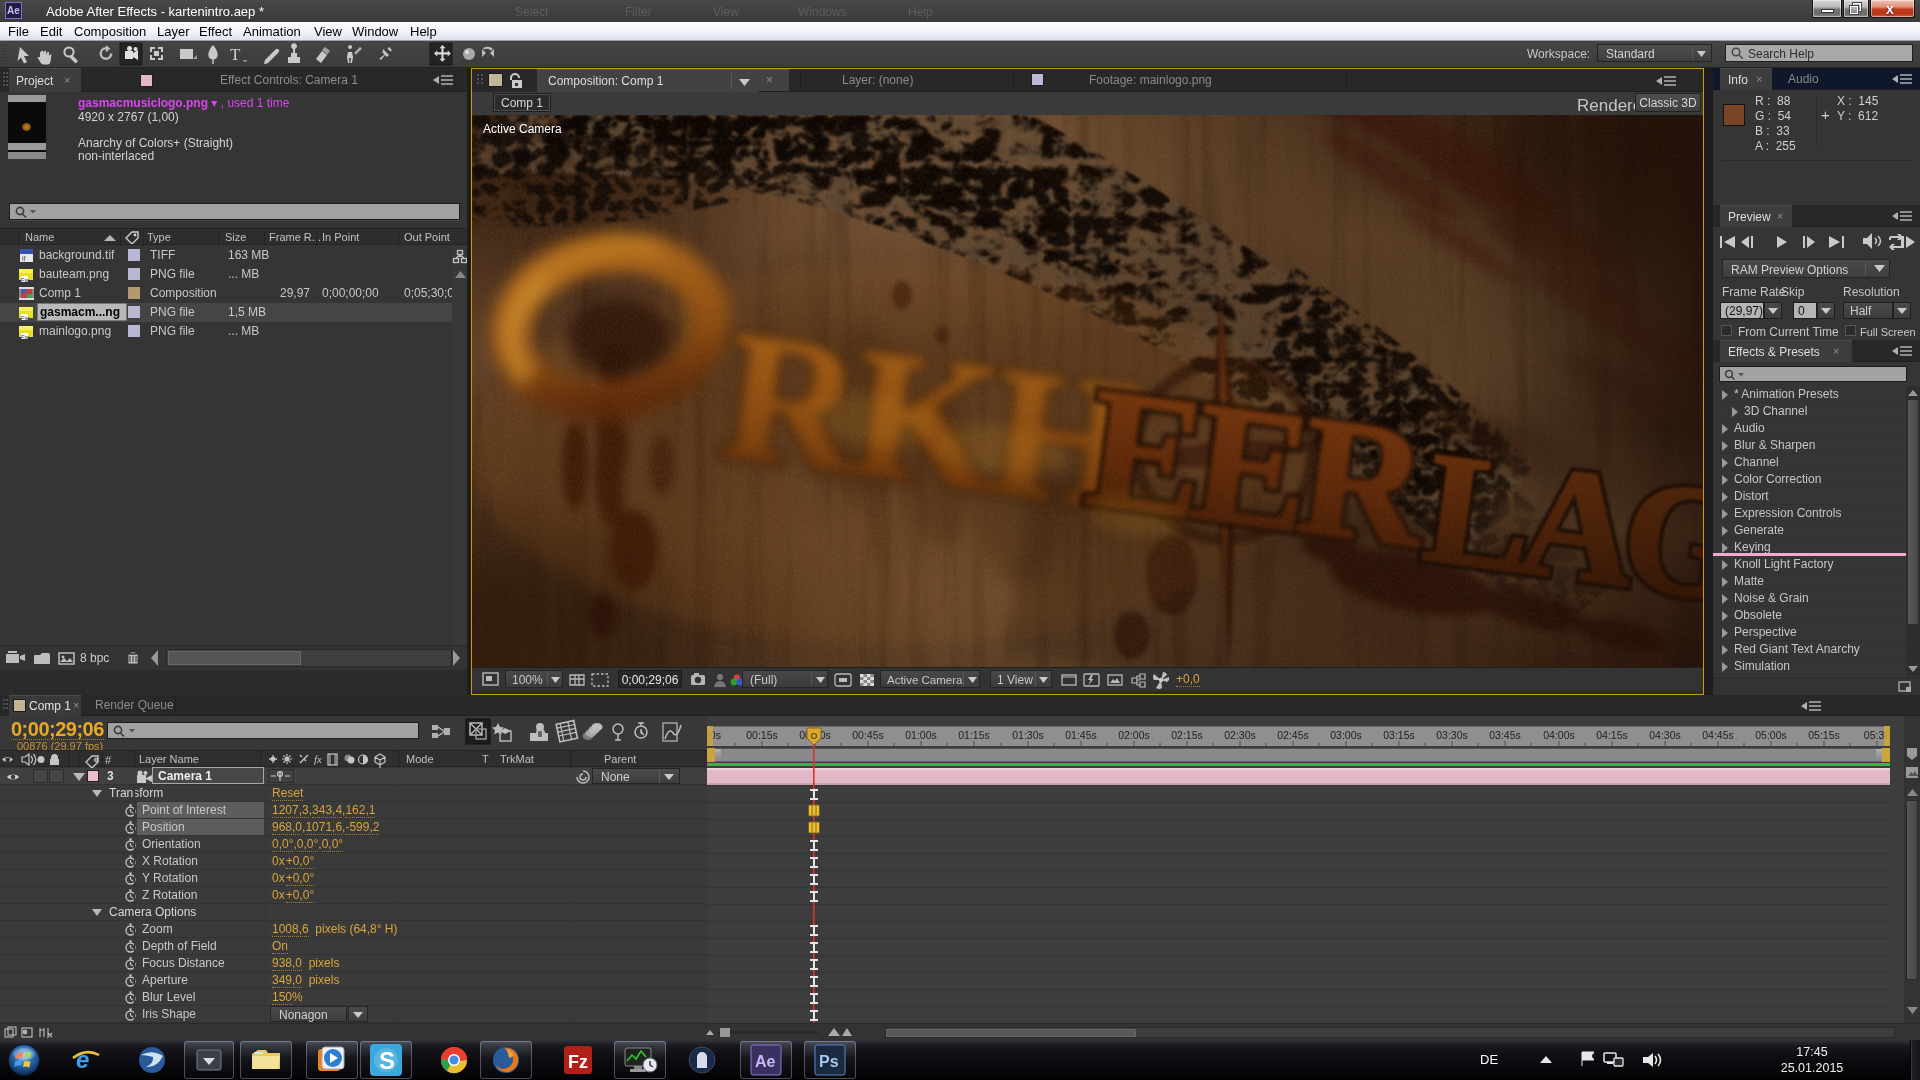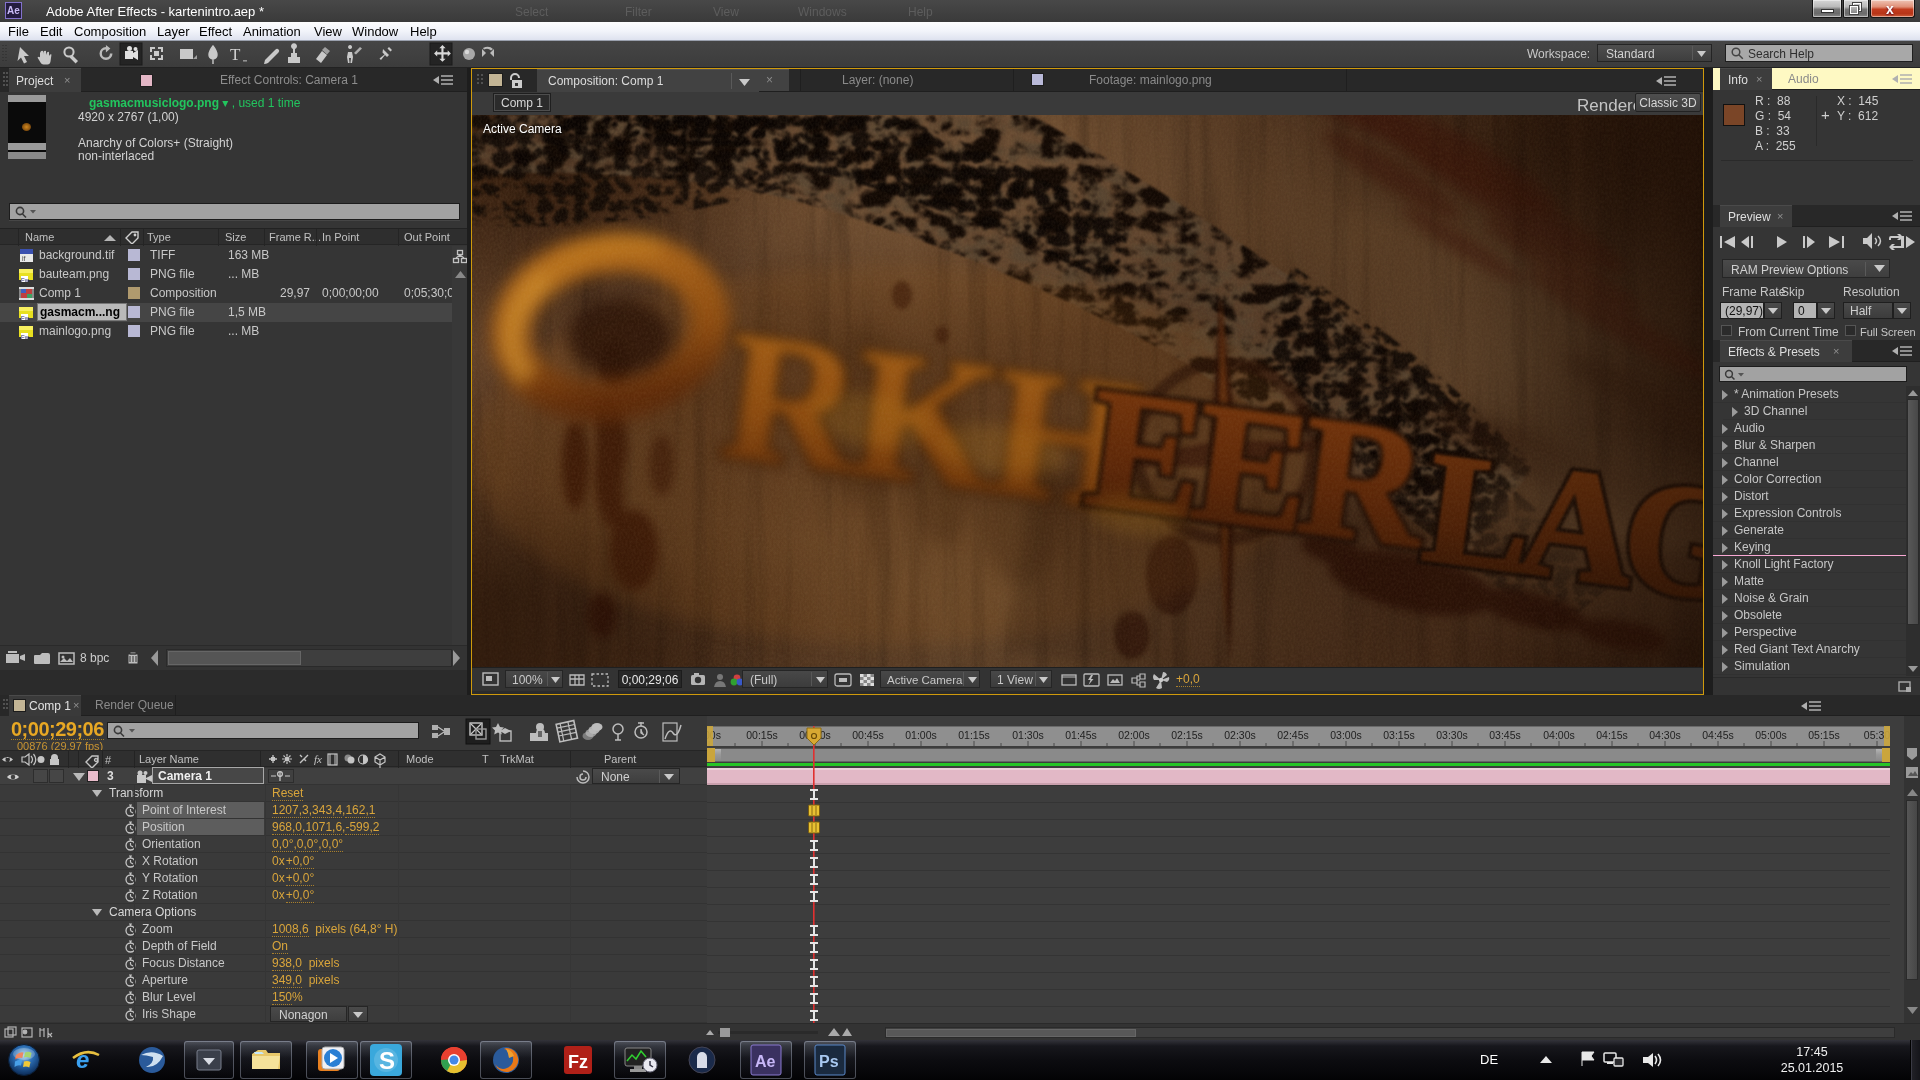--- a/index.html
+++ b/index.html
@@ -152,21 +152,21 @@
           </g>
         </svg>
   </div>
 
   <div style="position:absolute;left:8px;top:27px;width:38px;height:64px;background:#0a0a0a;">
     <div style="position:absolute;left:0;top:0;width:38px;height:7px;background:#9a9a9a;"></div>
     <div style="position:absolute;left:14px;top:28px;width:9px;height:8px;background:radial-gradient(#d08820,#5a3004);border-radius:50%;"></div>
     <div style="position:absolute;left:0;top:48px;width:38px;height:7px;background:#9a9a9a;"></div>
     <div style="position:absolute;left:0;top:57px;width:38px;height:7px;background:#8a8a8a;"></div>
   </div>
-  <div style="position:absolute;left:78px;top:28px;font-size:12px;color:#22c55e;margin-left:11px;"><b>gasmacmusiclogo.png</b> ▾ , used 1 time</div>
+  <div style="position:absolute;left:78px;top:28px;font-size:12px;color:#d946ef;"><b>gasmacmusiclogo.png</b> ▾ , used 1 time</div>
   <div style="position:absolute;left:78px;top:42px;font-size:12px;color:#d2d2d2;">4920 x 2767 (1,00)</div>
   <div style="position:absolute;left:78px;top:68px;font-size:12px;color:#d2d2d2;">Anarchy of Colors+ (Straight)</div>
   <div style="position:absolute;left:78px;top:81px;font-size:12px;color:#d2d2d2;">non-interlaced</div>
 
   <div style="position:absolute;left:9px;top:135px;width:451px;height:17px;background:#a2a2a2;border:1px solid #1c1c1c;box-shadow:0 1px 0 #464646;">
     <svg width="26" height="15" style="position:absolute;left:3px;top:1px;">
           <circle cx="7" cy="6" r="3.6" fill="none" stroke="#3a3a3a" stroke-width="1.6"></circle>
           <path d="M9.5 9l3.5 3.5" stroke="#3a3a3a" stroke-width="1.6"></path>
           <path d="M17 5l3 3.5 3-3.5z" fill="#555"></path>
         </svg>
@@ -630,21 +630,21 @@
             <circle cx="11" cy="10" r="2.2"></circle>
           </g>
         </svg>
     <span style="position:absolute;left:704px;top:4px;color:#d9a53b;border-bottom:1px dotted #a87f2c;">+0,0</span>
   </div>
   <div style="position:absolute;left:0;top:622px;width:1231px;height:3px;background:#2b2b2b;"></div>
 </div>
 <div class="abs" id="rightcol">
 
   <div style="position:absolute;left:0;top:0;width:207px;height:135px;background:#353535;">
-    <div style="position:absolute;left:0;top:0;width:207px;height:22px;background:#fef9c3;">
+    <div style="position:absolute;left:0;top:0;width:207px;height:22px;background:#0f172a;">
       <div style="position:absolute;left:7px;top:0;width:52px;height:22px;background:#3d3d3d;border-top:1px solid #4a4a4a;">
         <span style="position:absolute;left:8px;top:4px;font-size:12px;color:#dedede;">Info</span>
         <span style="position:absolute;left:36px;top:4px;font-size:11px;color:#909090;">×</span>
       </div>
       <span style="position:absolute;left:75px;top:4px;font-size:12px;color:#8a8a8a;">Audio</span>
       <div style="position:absolute;left:59px;top:21px;width:148px;height:1px;background:#1f1f1f;"></div>
       <svg width="22" height="14" style="position:absolute;left:178px;top:4px;">
             <path d="M1 7l6-4v8z" fill="#b0b0b0"></path>
             <g stroke="#b0b0b0" stroke-width="1.6">
               <path d="M9 3h12M9 7h12M9 11h12"></path>
@@ -789,21 +789,21 @@
               <path d="M2 1l6 5-6 5z" fill="#9a9a9a"></path>
             </svg>
             <span style="position:absolute;left:21px;top:1px;white-space:nowrap;">Expression Controls</span>
           </div>
       <div style="position:absolute;left:0;top:136px;width:193px;height:17px;border-bottom:1px solid #313131;">
             <svg width="10" height="12" style="position:absolute;left:7px;top:3px;">
               <path d="M2 1l6 5-6 5z" fill="#9a9a9a"></path>
             </svg>
             <span style="position:absolute;left:21px;top:1px;white-space:nowrap;">Generate</span>
           </div>
-      <div style="position:absolute;left:0;top:153px;width:193px;height:17px;border-bottom:1px solid #f9a8d4;">
+      <div style="position:absolute;left:0;top:153px;width:193px;height:17px;border-bottom:3px solid #f9a8d4;">
             <svg width="10" height="12" style="position:absolute;left:7px;top:3px;">
               <path d="M2 1l6 5-6 5z" fill="#9a9a9a"></path>
             </svg>
             <span style="position:absolute;left:21px;top:1px;white-space:nowrap;">Keying</span>
           </div>
       <div style="position:absolute;left:0;top:170px;width:193px;height:17px;border-bottom:1px solid #313131;">
             <svg width="10" height="12" style="position:absolute;left:7px;top:3px;">
               <path d="M2 1l6 5-6 5z" fill="#9a9a9a"></path>
             </svg>
             <span style="position:absolute;left:21px;top:1px;white-space:nowrap;">Knoll Light Factory</span>

